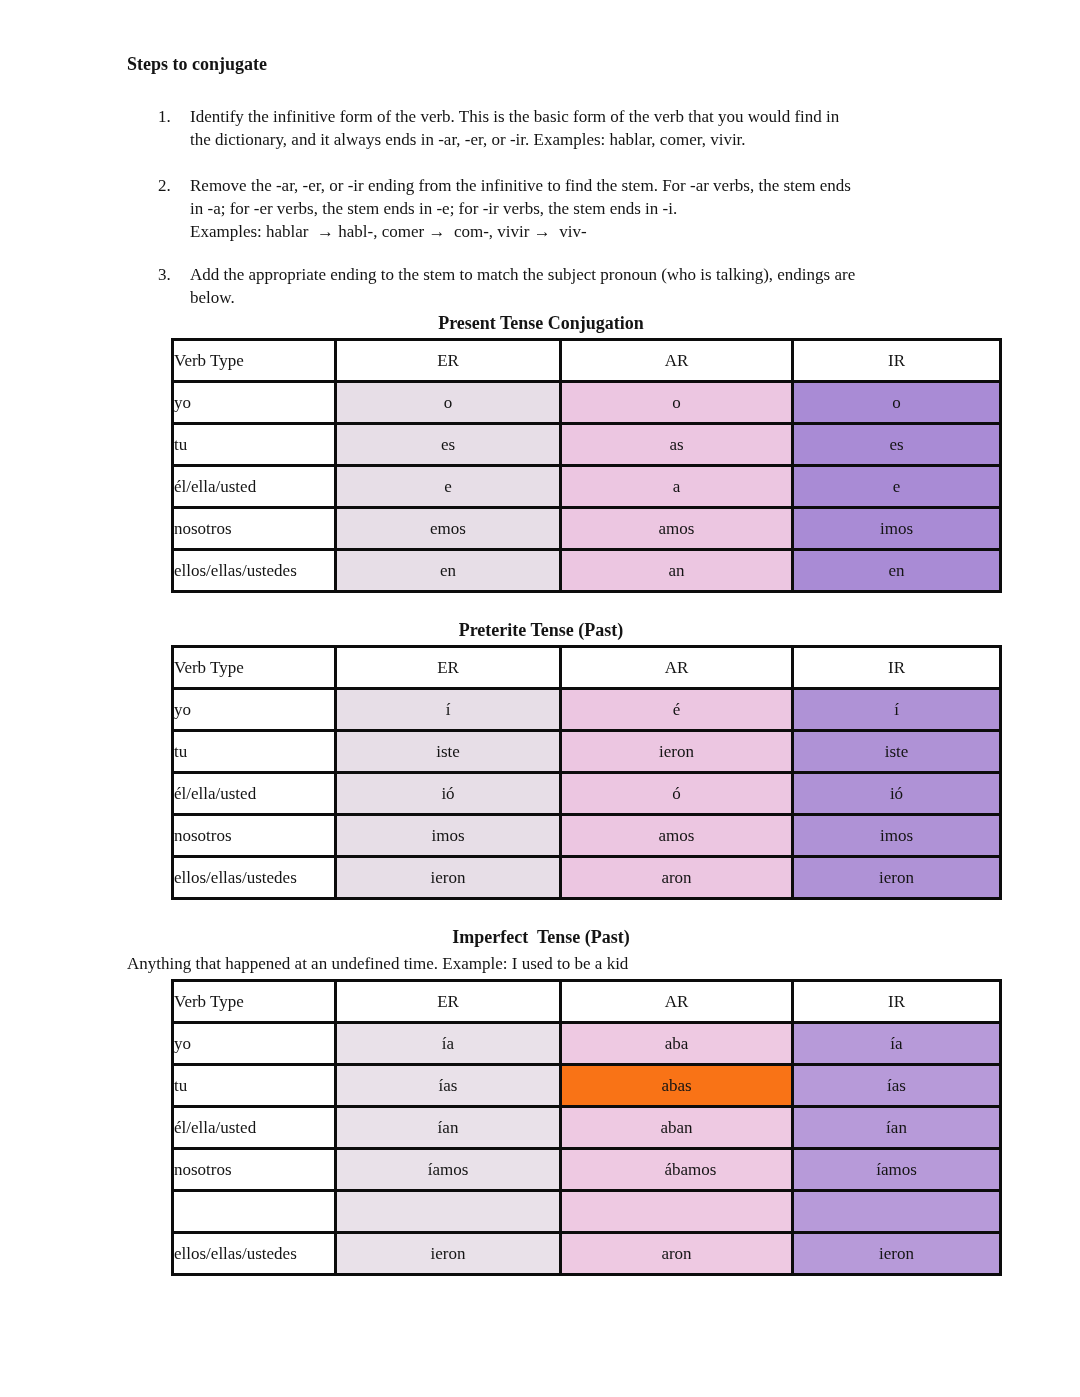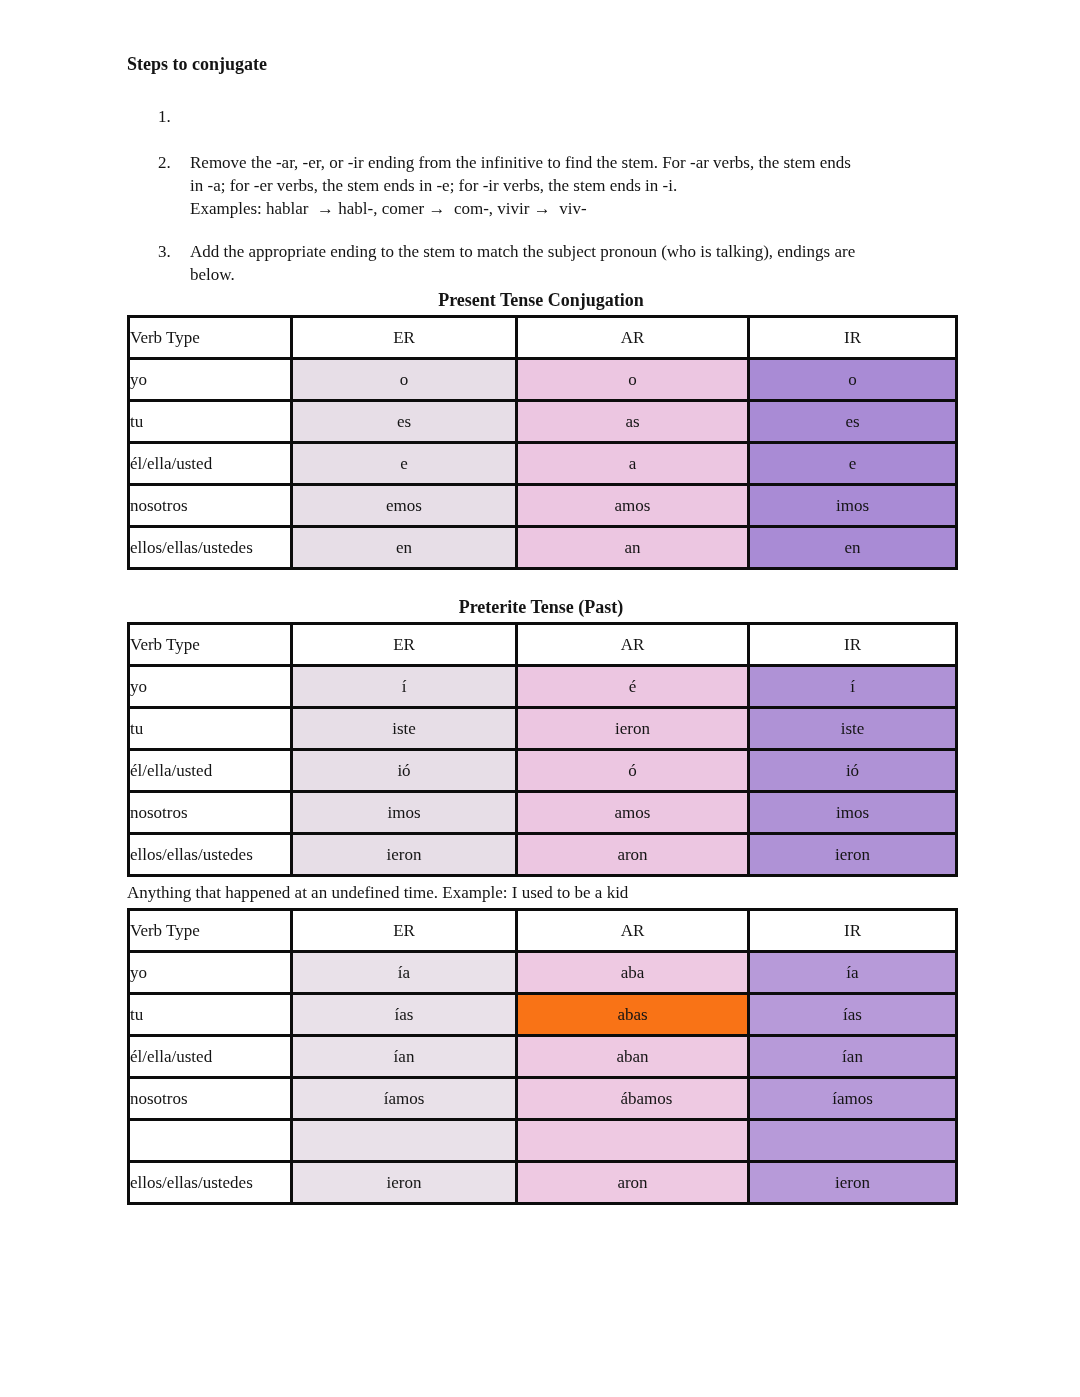--- a/index.html
+++ b/index.html
@@ -29,20 +29,21 @@
     margin-top: 27px; white-space: pre; line-height: 21px;
   }
   .table-title.first { margin-top: 4px; }
   .table-subtitle { margin-top: 5px; line-height: 22px; }
 
   table.conj {
     border-collapse: collapse;
     width: 828px;
     margin-top: 4px;
     table-layout: fixed;
+    margin-left: 44px;
   }
   table.conj td {
     border: 3px solid #0c0c0c;
     height: 42px;
     padding: 0;
     background: #ffffff;
     overflow: hidden;
   }
   td.c0 { text-align: left; padding-left: 10px; }
   td.cv { text-align: center; }
@@ -51,20 +52,22 @@
 <body>
 
 <div class="page">
   <div class="content">
 
     <p class="doc-title">Steps to conjugate</p>
 
     <ol class="steps">
       <li class="step step-1">
         <span class="num">1.</span>
+        <span class="text">Identify the infinitive form of the verb. This is the basic form of the verb that you would find in
+the dictionary, and it always ends in -ar, -er, or -ir. Examples: hablar, comer, vivir.</span>
       </li>
       <li class="step step-2">
         <span class="num">2.</span>
         <span class="text">Remove the -ar, -er, or -ir ending from the infinitive to find the stem. For -ar verbs, the stem ends
 in -a; for -er verbs, the stem ends in -e; for -ir verbs, the stem ends in -i.
 Examples: hablar  → habl-, comer →  com-, vivir →  viv-</span>
       </li>
       <li class="step step-3">
         <span class="num">3.</span>
         <span class="text">Add the appropriate ending to the stem to match the subject pronoun (who is talking), endings are
@@ -161,20 +164,21 @@
       </tr>
       <tr>
         <td class="c0">ellos/ellas/ustedes</td>
         <td class="cv" style="background-color: rgb(231, 222, 231);">ieron</td>
         <td class="cv" style="background-color: rgb(236, 198, 225);">aron</td>
         <td class="cv" style="background-color: rgb(175, 146, 214);">ieron</td>
       </tr>
     </tbody>
       </table>
 
+    <div class="table-title">Imperfect  Tense (Past)</div>
     <div class="table-subtitle">Anything that happened at an undefined time. Example: I used to be a kid</div>
     <table class="conj">
       <colgroup>
           <col style="width:163px">
           <col style="width:225px">
           <col style="width:232px">
           <col style="width:208px">
         </colgroup>
       <tbody>
           <tr>

